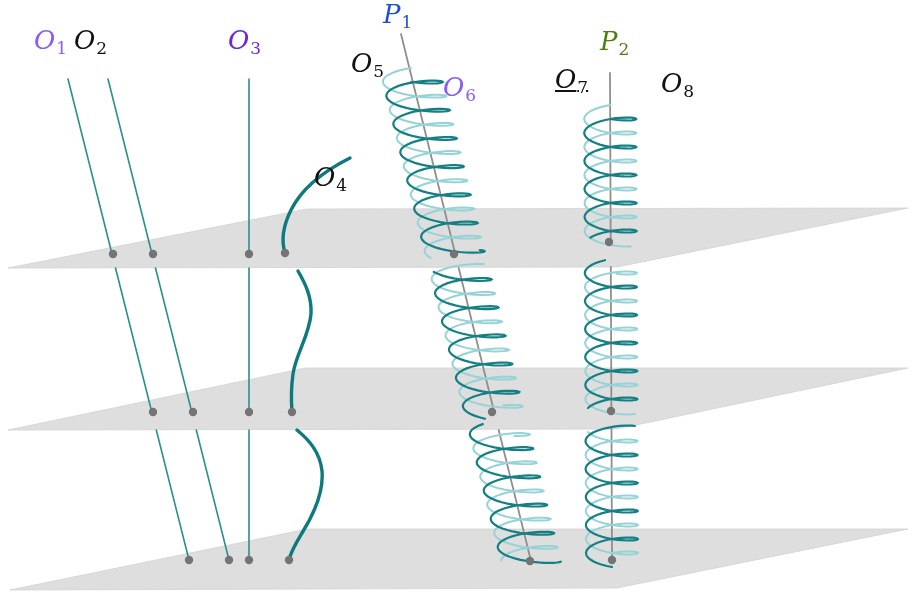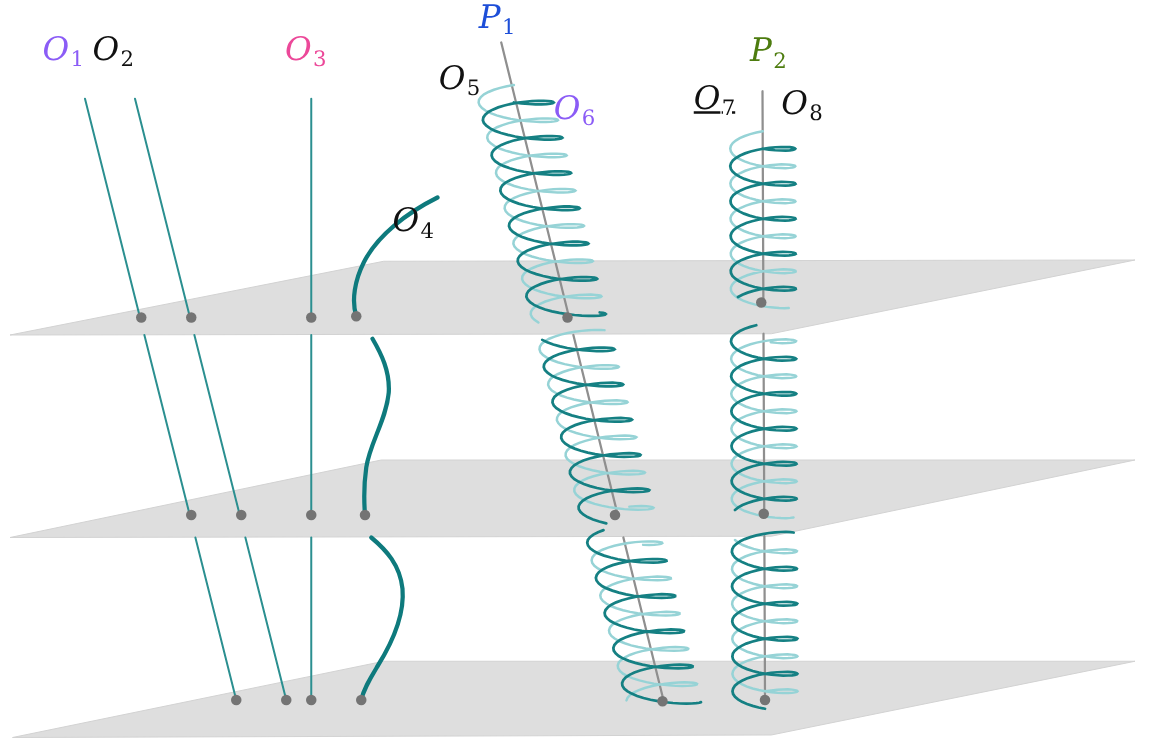--- a/index.html
+++ b/index.html
@@ -81,22 +81,22 @@
       <circle cx="189" cy="560" r="4.2" fill="#747474"></circle>
       <circle cx="229" cy="560" r="4.2" fill="#747474"></circle>
       <circle cx="249" cy="560" r="4.2" fill="#747474"></circle>
       <circle cx="289" cy="560" r="4.2" fill="#747474"></circle>
       <circle cx="530" cy="561" r="4.2" fill="#747474"></circle>
       <circle cx="612" cy="560" r="4.2" fill="#747474"></circle>
     </svg>
   <div id="labels">
       <div class="lbl" style="left: 34px; top: 27px; color: #8b5cf6;"><span>O</span><sub>1</sub></div>
       <div class="lbl" style="left: 74px; top: 27px; color: rgb(17, 17, 17);"><span>O</span><sub>2</sub></div>
-      <div class="lbl" style="left: 228px; top: 27px; color: #ec4899;"><span>O</span><sub>3</sub></div>
+      <div class="lbl" style="left: 228px; top: 27px; color: #6d28d9;"><span>O</span><sub>3</sub></div>
       <div class="lbl" style="left: 314px; top: 120px; color: rgb(17, 17, 17); margin-top: 44px;"><span>O</span><sub>4</sub></div>
       <div class="lbl" style="left: 383px; top: 1px; color: #1d4ed8;"><span>P</span><sub>1</sub></div>
       <div class="lbl" style="left: 351px; top: 50px; color: rgb(17, 17, 17);"><span>O</span><sub>5</sub></div>
       <div class="lbl" style="left: 443px; top: 74px; color: #8b5cf6;"><span>O</span><sub>6</sub></div>
       <div class="lbl" style="left: 600px; top: 28px; color: #4d7c0f;"><span>P</span><sub>2</sub></div>
       <div class="lbl" style="left: 555px; top: 66px; color: rgb(17, 17, 17); text-decoration: underline;"><span>O</span><sub>7</sub></div>
-      <div class="lbl" style="left: 625px; top: 70px; color: rgb(17, 17, 17);"><span>O</span><sub>8</sub></div>
+      <div class="lbl" style="left: 661px; top: 70px; color: rgb(17, 17, 17);"><span>O</span><sub>8</sub></div>
     </div>
 </div>
 
 </body></html>

